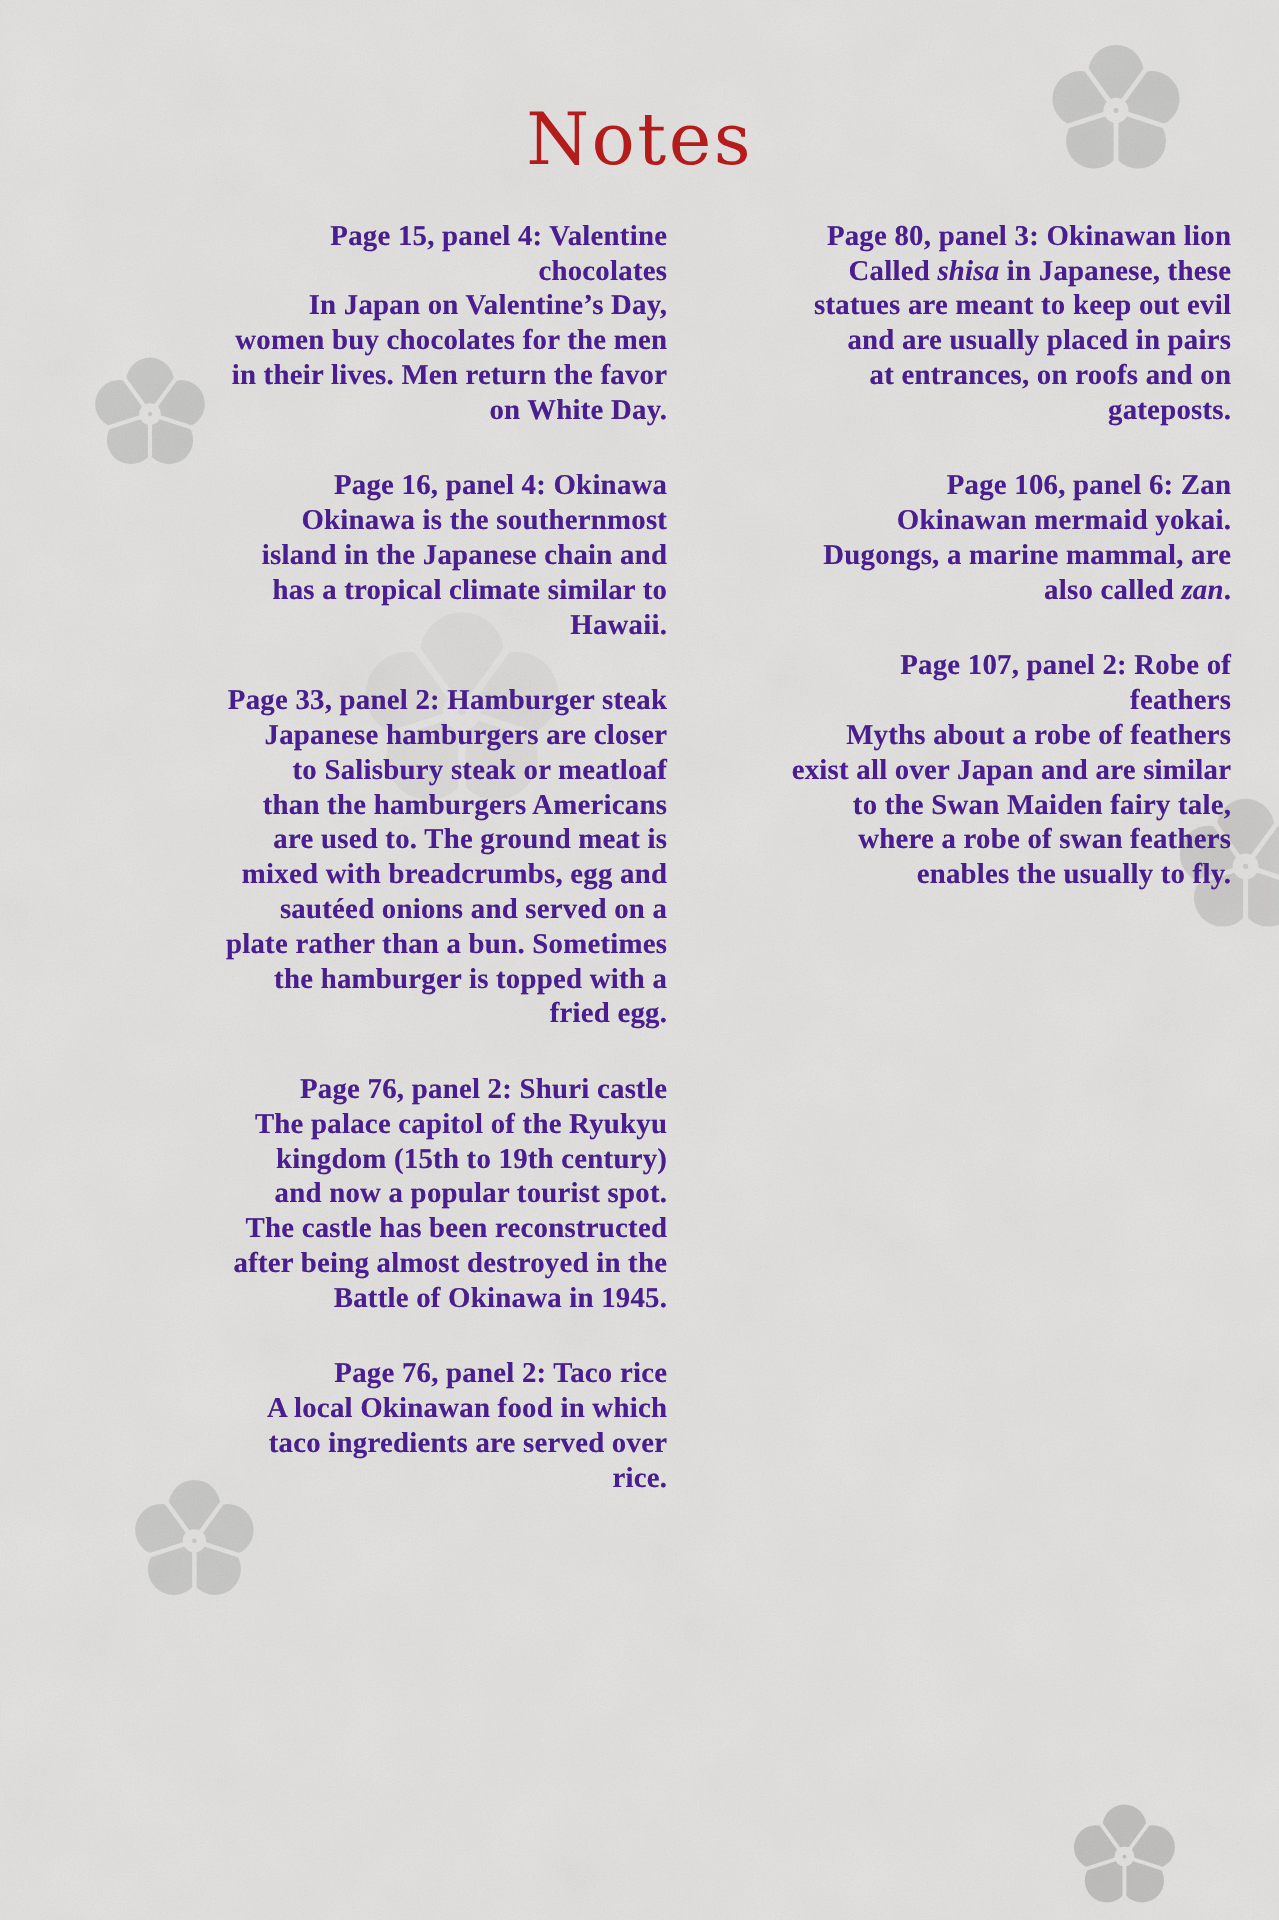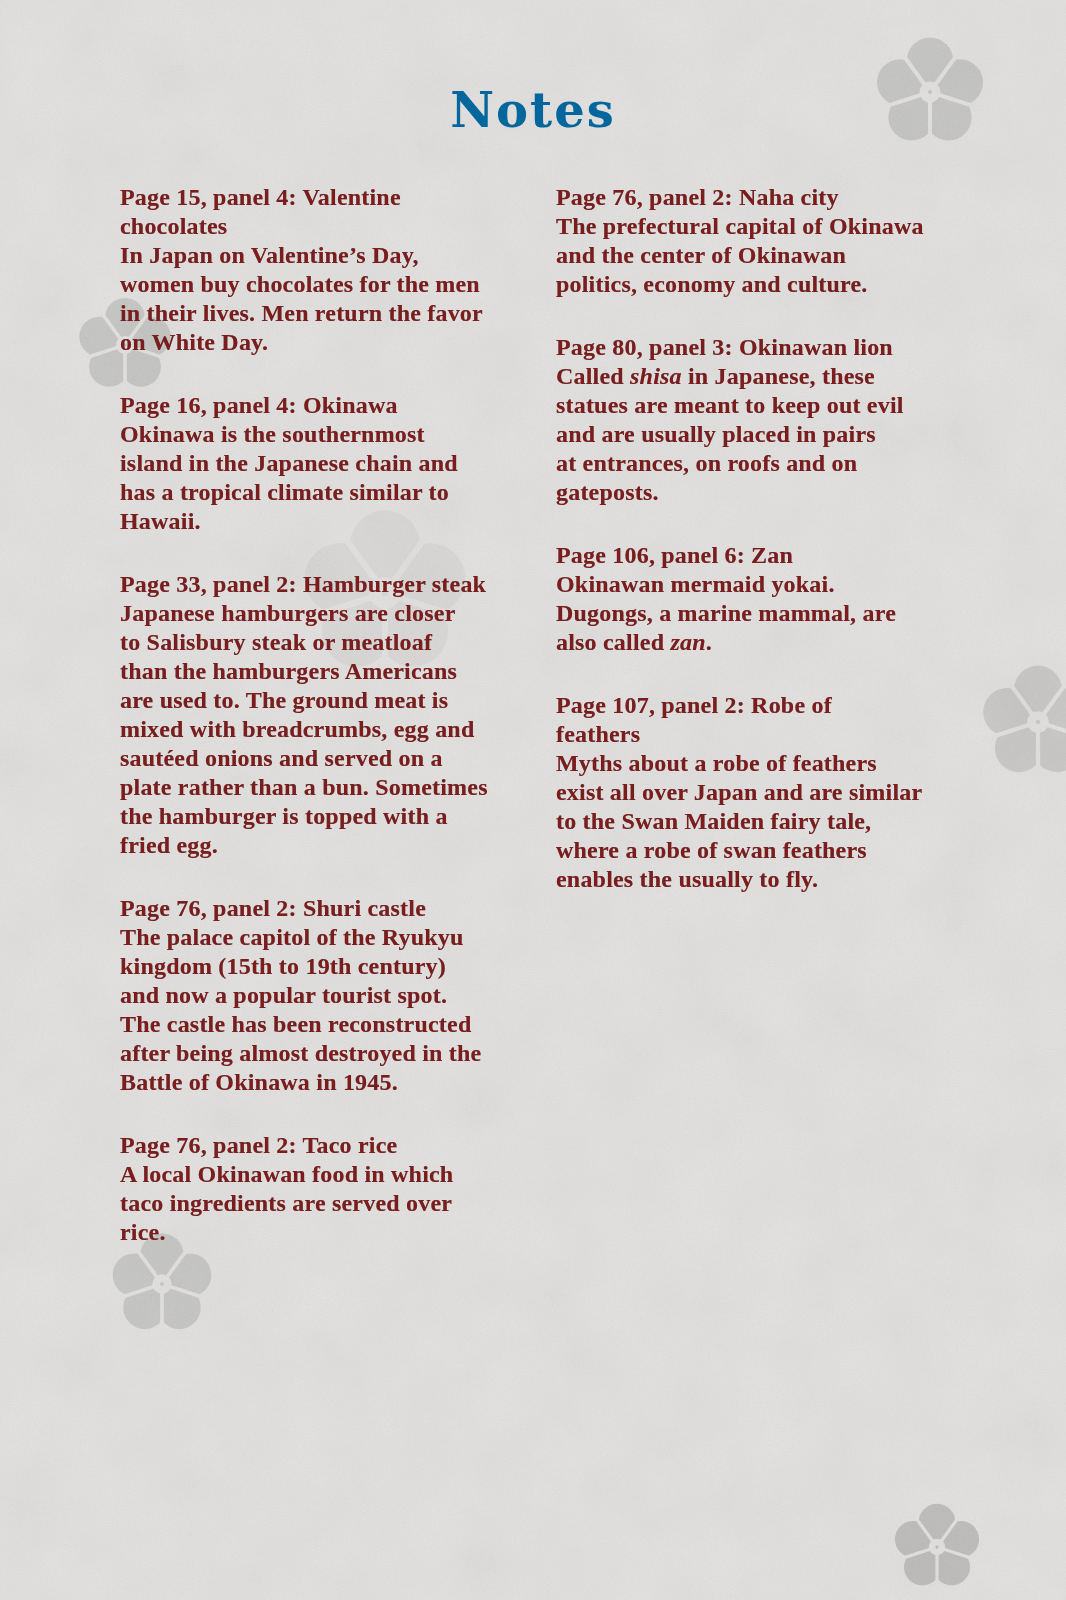--- a/index.html
+++ b/index.html
@@ -26,42 +26,43 @@
     position: absolute;
     z-index: 1;
   }
   .title {
     position: absolute;
     left: 0; right: 0; top: 82px;
     margin: 0;
     text-align: center;
     z-index: 10;
     font-family: "DejaVu Serif", serif;
-    font-weight: 700;
-    font-size: 48px;
+    font-weight: 400;
+    font-size: 60px;
     letter-spacing: 2px;
-    color: #0369a1;
+    color: #b91c1c;
   }
   .col {
     position: absolute;
     top: 183px;
     z-index: 10;
     width: 436px;
   }
   .col-left  { left: 120px; }
   .col-right { left: 556px; width: 470px; }
   .note {
     margin: 0 0 34px 0;
     white-space: pre-line;
     font-weight: 700;
     font-size: 24px;
     line-height: 29px;
     letter-spacing: 0.2px;
-    color: #7f1d1d;
+    color: #4c1d95;
     text-shadow: 0 0 0.5px rgba(40,40,40,0.45);
+    text-align: right;
   }
   .note em { }
 </style>
 </head>
 <body>
 
 <div class="page">
 
   <svg width="0" height="0" style="position:absolute" aria-hidden="true">
     <defs>
@@ -142,24 +143,20 @@
 and now a popular tourist spot.
 The castle has been reconstructed
 after being almost destroyed in the
 Battle of Okinawa in 1945.</span></p>
       <p class="note"><span>Page 76, panel 2: Taco rice
 A local Okinawan food in which
 taco ingredients are served over
 rice.</span></p>
     </div>
   <div class="col col-right">
-      <p class="note"><span>Page 76, panel 2: Naha city
-The prefectural capital of Okinawa
-and the center of Okinawan
-politics, economy and culture.</span></p>
       <p class="note"><span>Page 80, panel 3: Okinawan lion
 Called </span><em>shisa</em><span> in Japanese, these
 statues are meant to keep out evil
 and are usually placed in pairs
 at entrances, on roofs and on
 gateposts.</span></p>
       <p class="note"><span>Page 106, panel 6: Zan
 Okinawan mermaid yokai.
 Dugongs, a marine mammal, are
 also called </span><em>zan</em><span>.</span></p>

